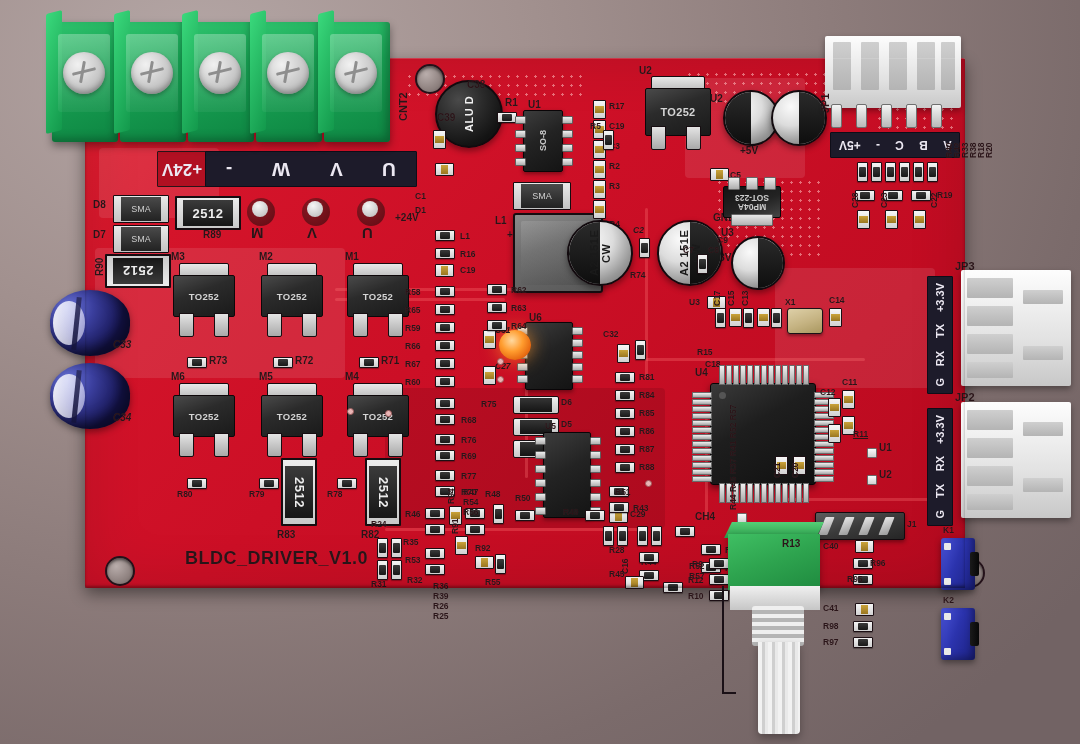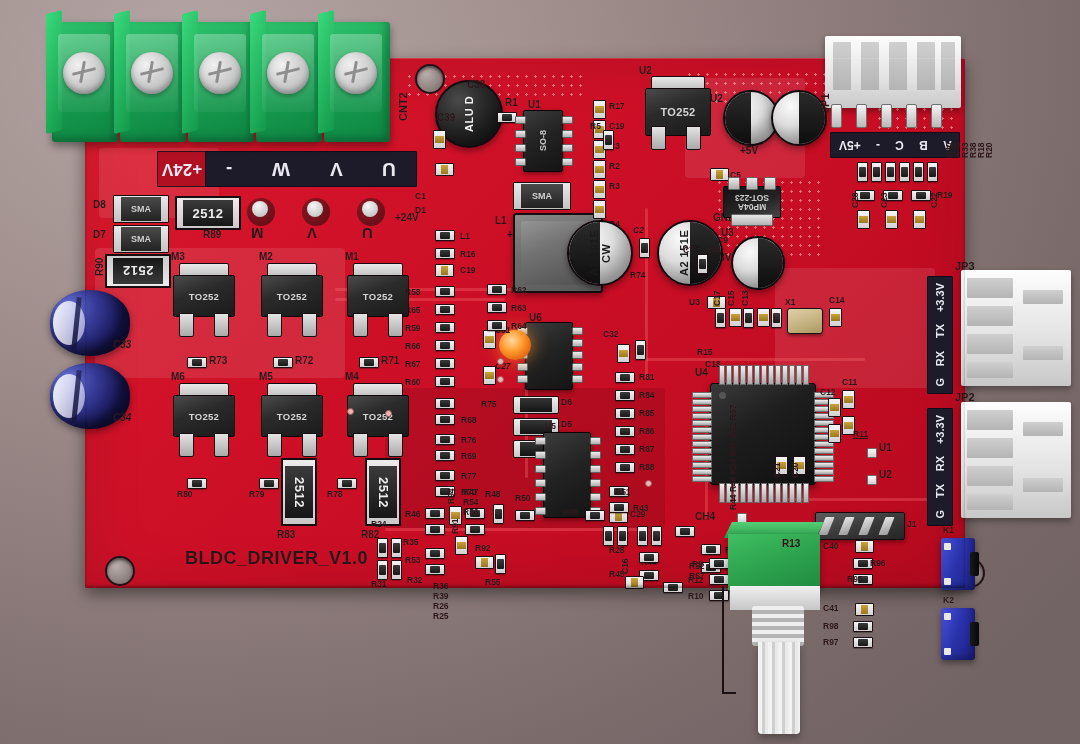--- a/index.html
+++ b/index.html
@@ -274,21 +274,21 @@
 
   
   .sma{
     position:absolute;width:54px;height:26px;border-radius:1px;
     background:linear-gradient(180deg,#e9e9e9,#c3c3c3);border:1.6px solid #150c10;
     display:flex;align-items:center;justify-content:center;
   }
   .sma .body{
     position:absolute;left:7px;right:7px;top:1px;bottom:1px;
     background:linear-gradient(180deg,#4a4a4a,#222);
-    color:#cfcfcf;font-size:9px;font-weight:700;display:flex;align-items:center;justify-content:center;text-align:center;
+    color:#cfcfcf;font-size:9px;font-weight:400;display:flex;align-items:center;justify-content:center;text-align:center;
   }
 
   
   .melf{
     position:absolute;width:40px;height:16px;
     background:linear-gradient(180deg,#f0f0f0,#c8c8c8);border:1.4px solid #170d11;border-radius:2px;
   }
   .melf .body{position:absolute;left:6px;right:6px;top:1px;bottom:1px;background:linear-gradient(180deg,#353535,#141414);}
 
   

